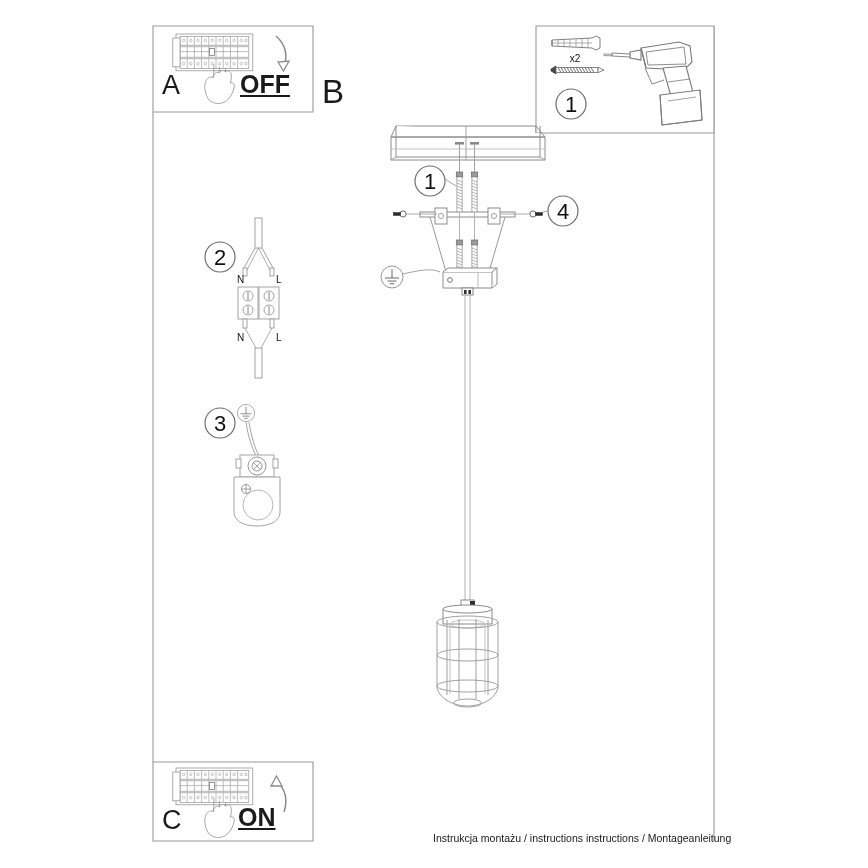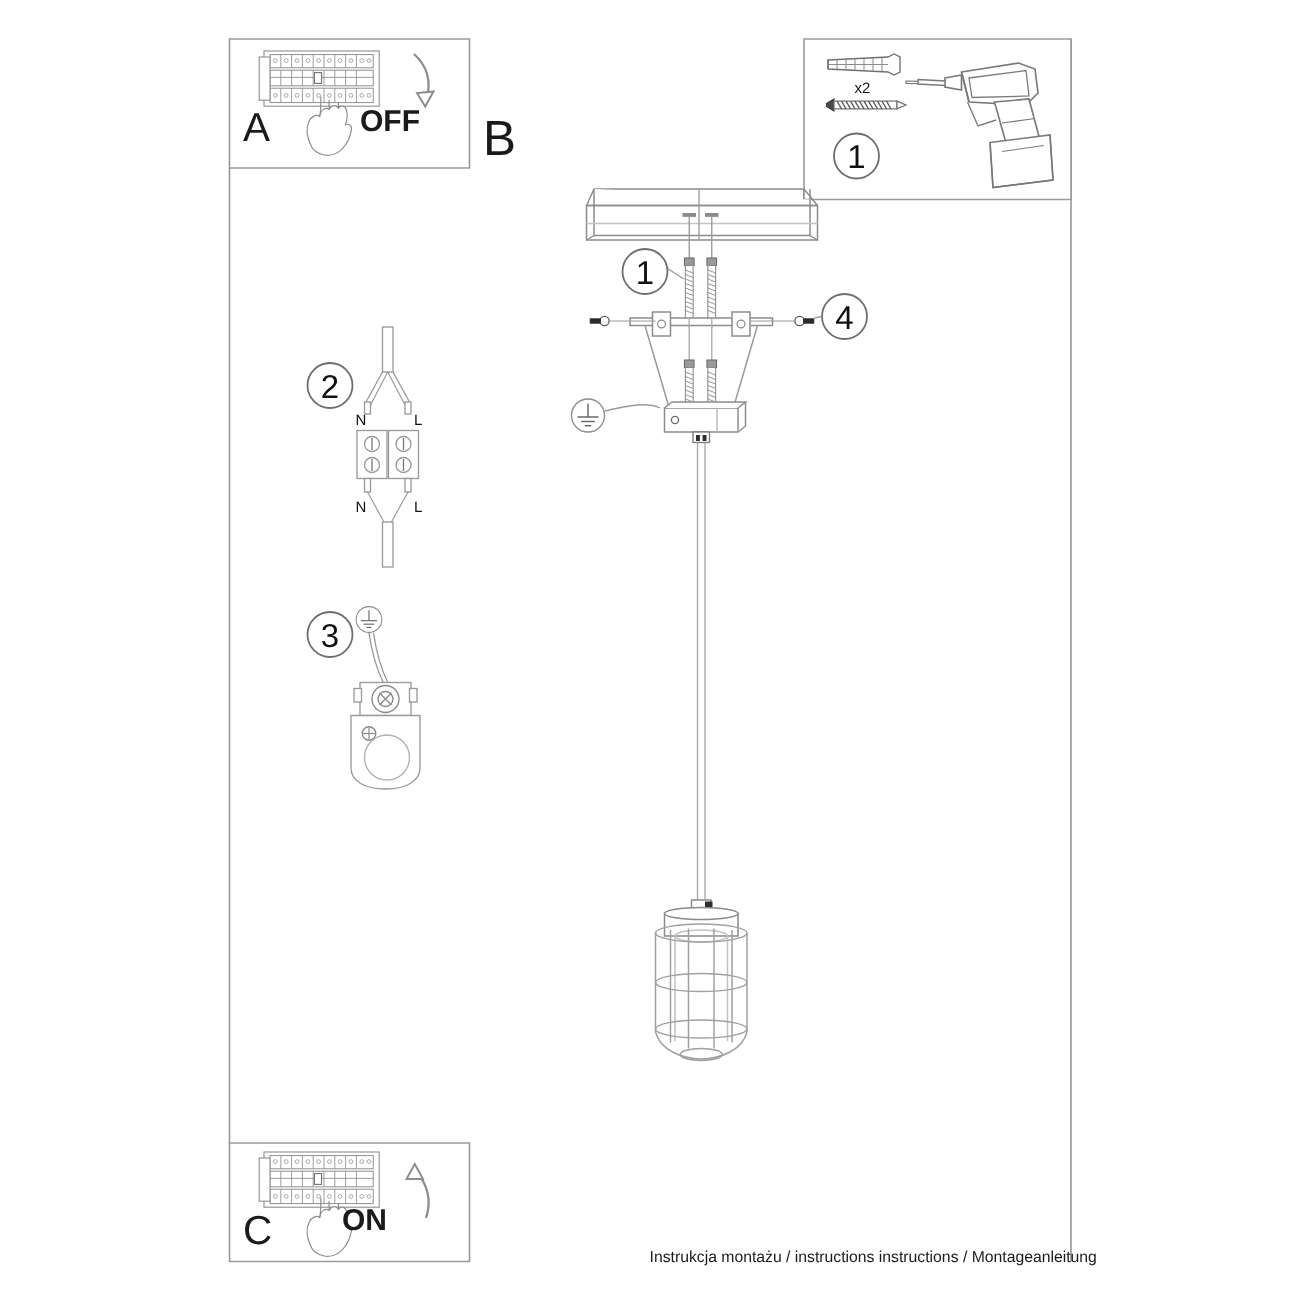--- a/index.html
+++ b/index.html
@@ -25,22 +25,23 @@
     position: absolute;
     color: #1a1a1a;
     white-space: pre;
   }
   .panel-letter {
     font-size: 27px;
     font-weight: 400;
     letter-spacing: 0px;
   }
   .state-word {
-    font-size: 20px;
+    font-size: 25px;
     font-weight: 700;
+    text-decoration: underline;
   }
   .big-b {
     font-size: 33px;
     font-weight: 400;
   }
   .caption {
     position: absolute;
     left: 433px;
     top: 802px;
     font-size: 10.5px;
@@ -462,20 +463,20 @@
         <path d="M 271 786 L 276.5 776 L 282 786 Z" fill="#ffffff" stroke="#8c8c8c" stroke-width="1.3"></path>
       </g>
     </g>
 
   </svg>
 
   <div class="lbl panel-letter" style="left:162px; top:70px;">A</div>
   <div class="lbl state-word" style="left:240px; top:70px;">OFF</div>
 
   <div class="lbl panel-letter" style="left:162px; top:805px;">C</div>
-  <div class="lbl state-word" style="left:228px; top:803px;">ON</div>
+  <div class="lbl state-word" style="left:238px; top:803px;">ON</div>
 
   <div class="caption">
     <div>Instrukcja montażu / instructions instructions / Montageanleitung</div>
     
   </div>
 
 </div>
 
 </body></html>

